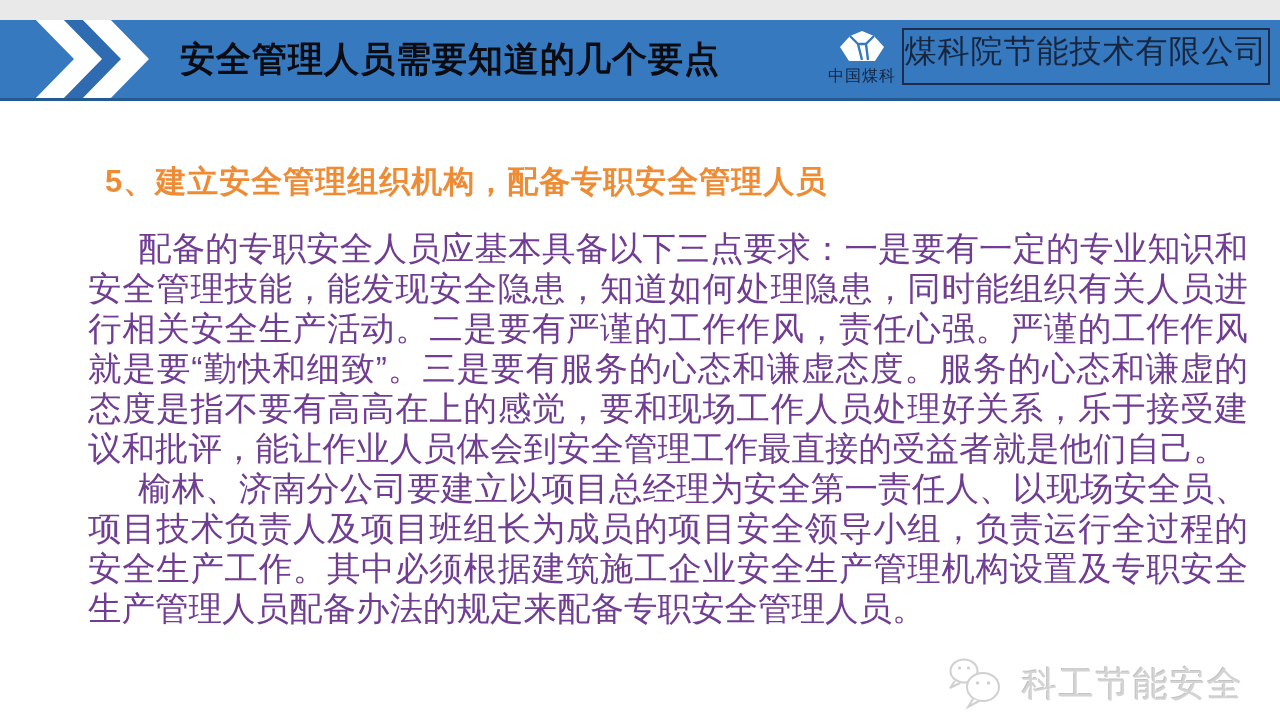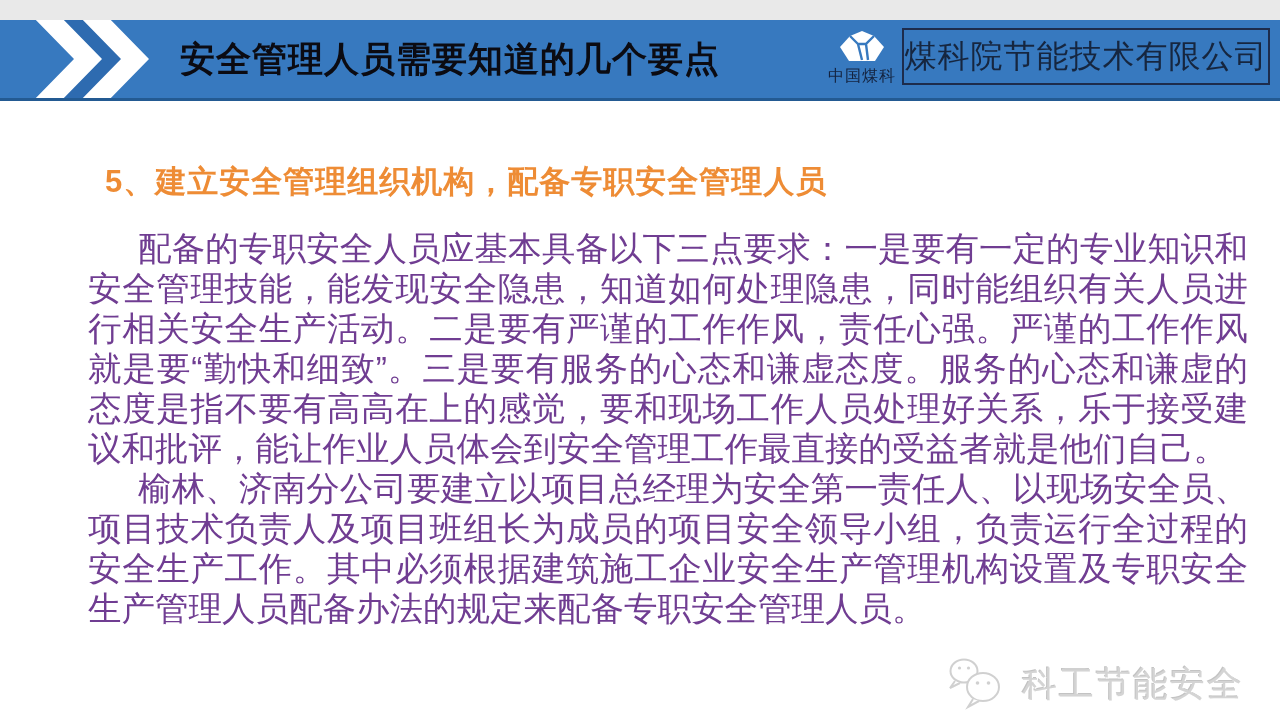--- a/index.html
+++ b/index.html
@@ -52,21 +52,21 @@
   .brand-org{
     font-size:16px;
     font-weight:normal;
     letter-spacing:1px;
     white-space:nowrap;
   }
   .brand-box{
     width:368px;height:57px;
     box-sizing:border-box;
     border:2px solid #1d2c4c;
-    display:flex;align-items:center;justify-content:center;
+    display:flex;justify-content:center;
     font-size:32px;
     letter-spacing:1px;
     color:#16263f;
     white-space:nowrap;
   }
   
   .content{
     padding:60px 32px 0 88px;
   }
   .heading{

